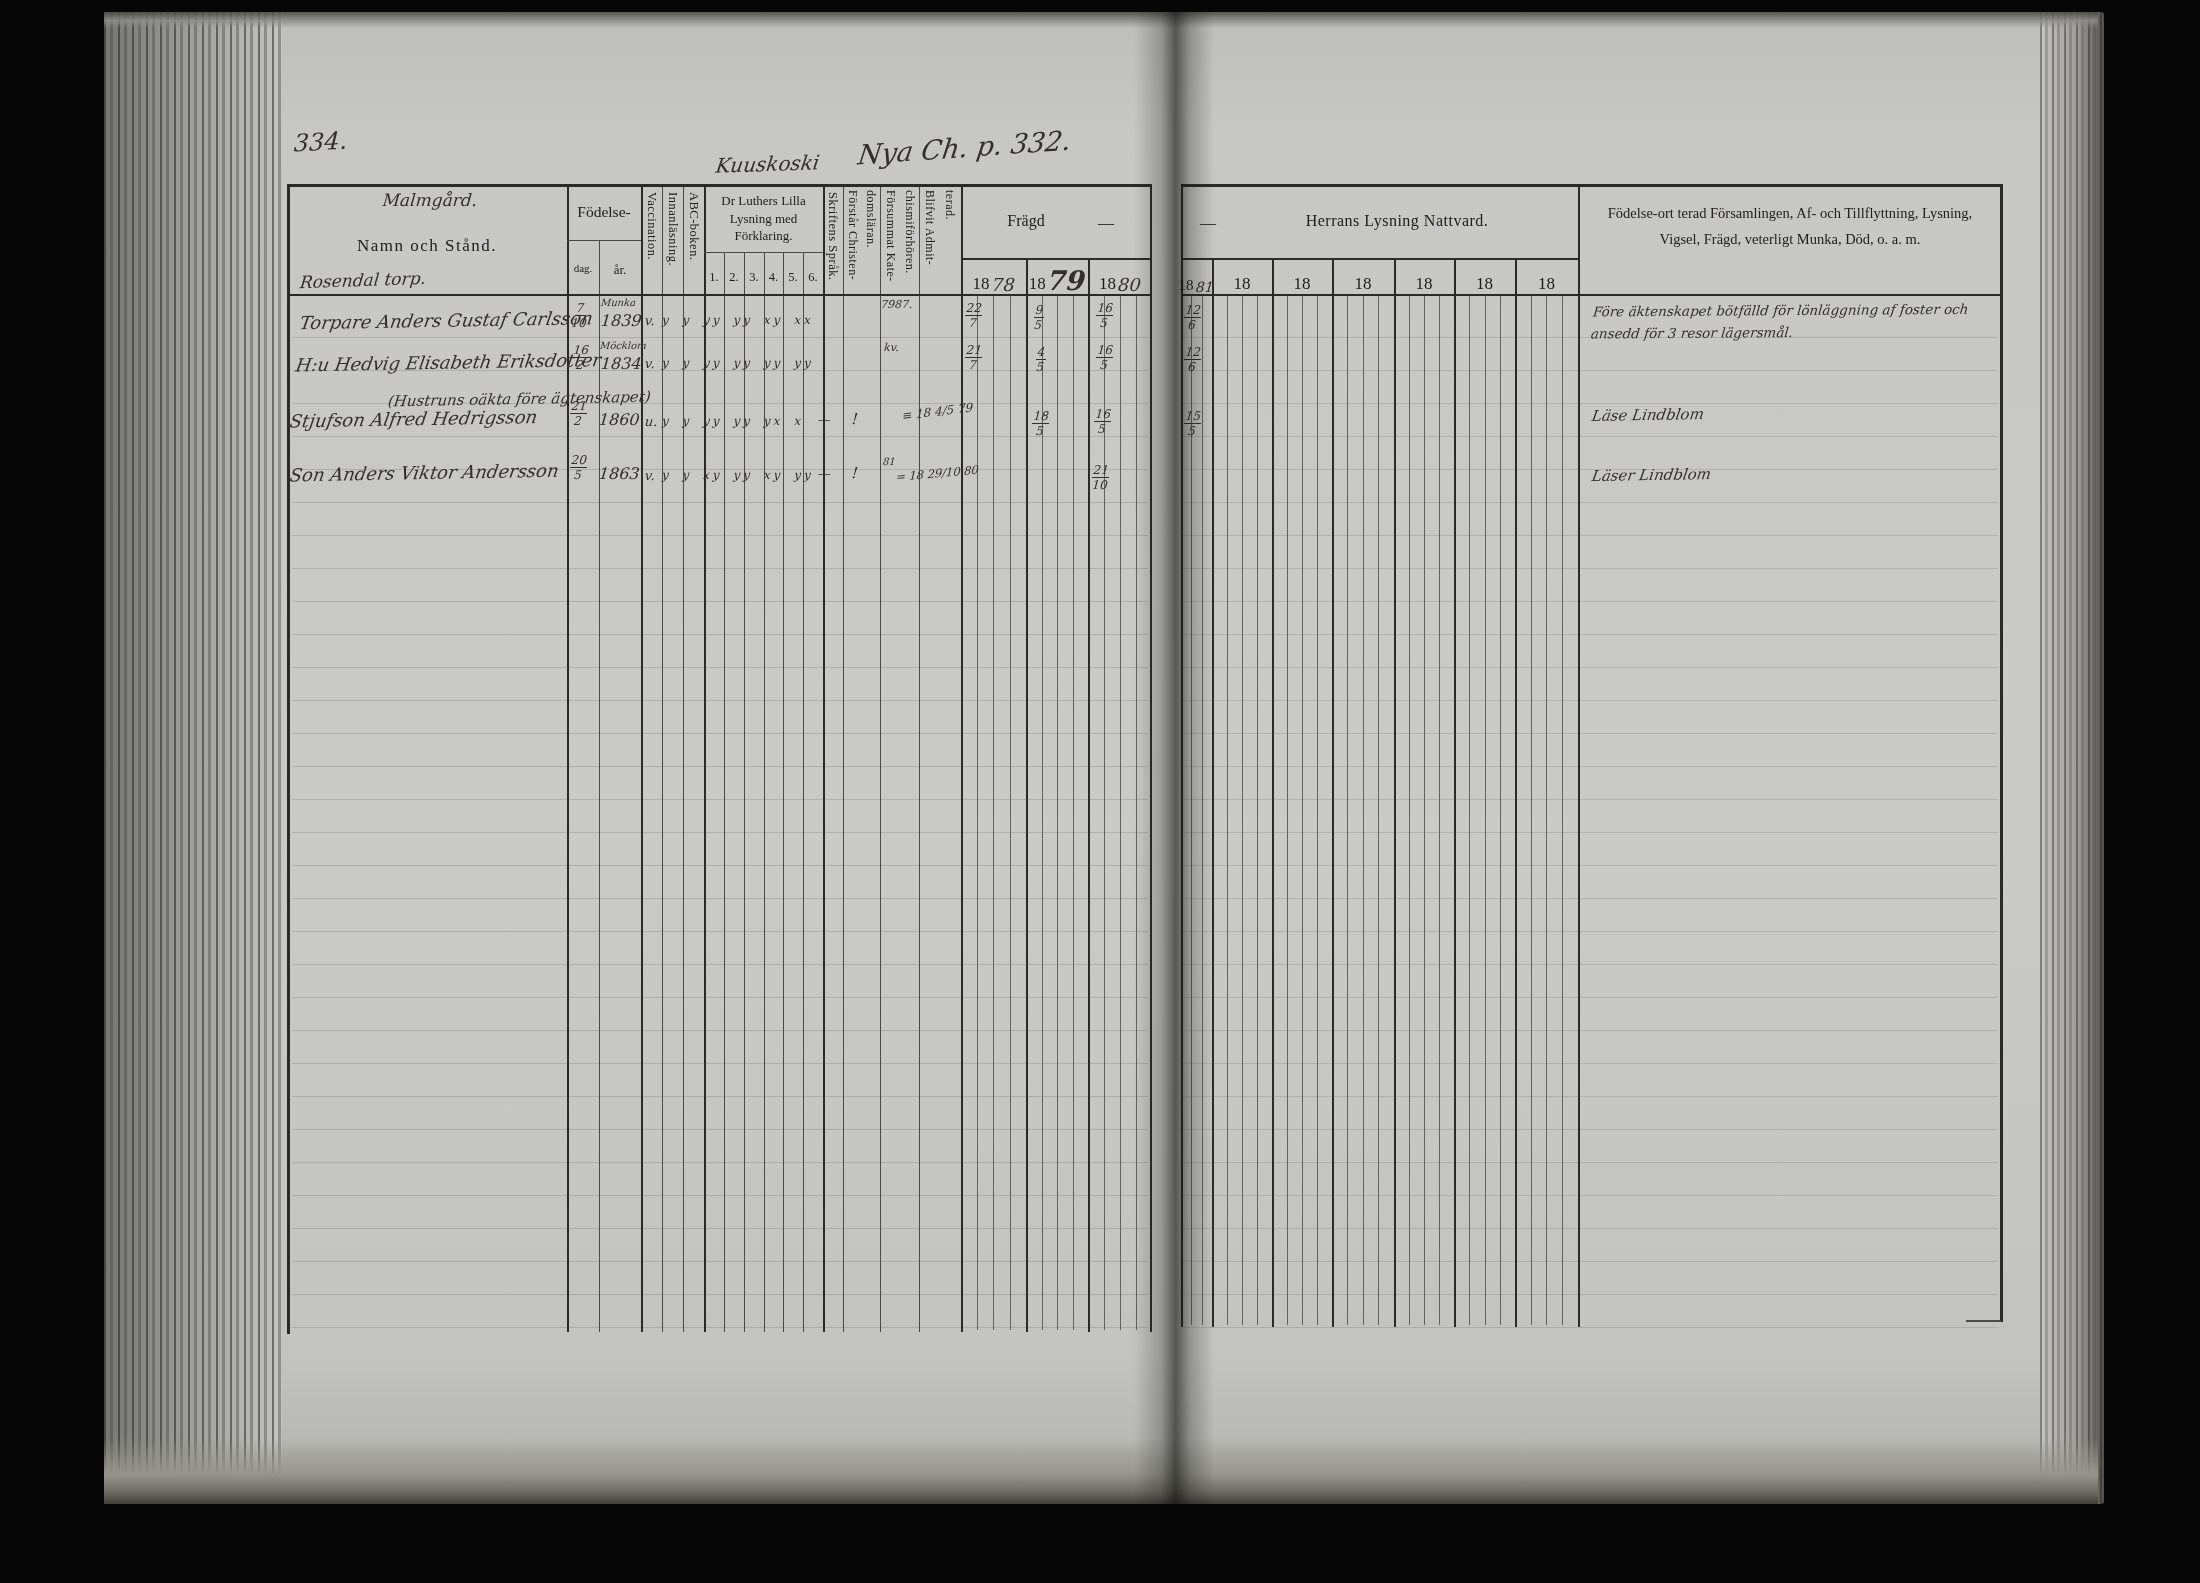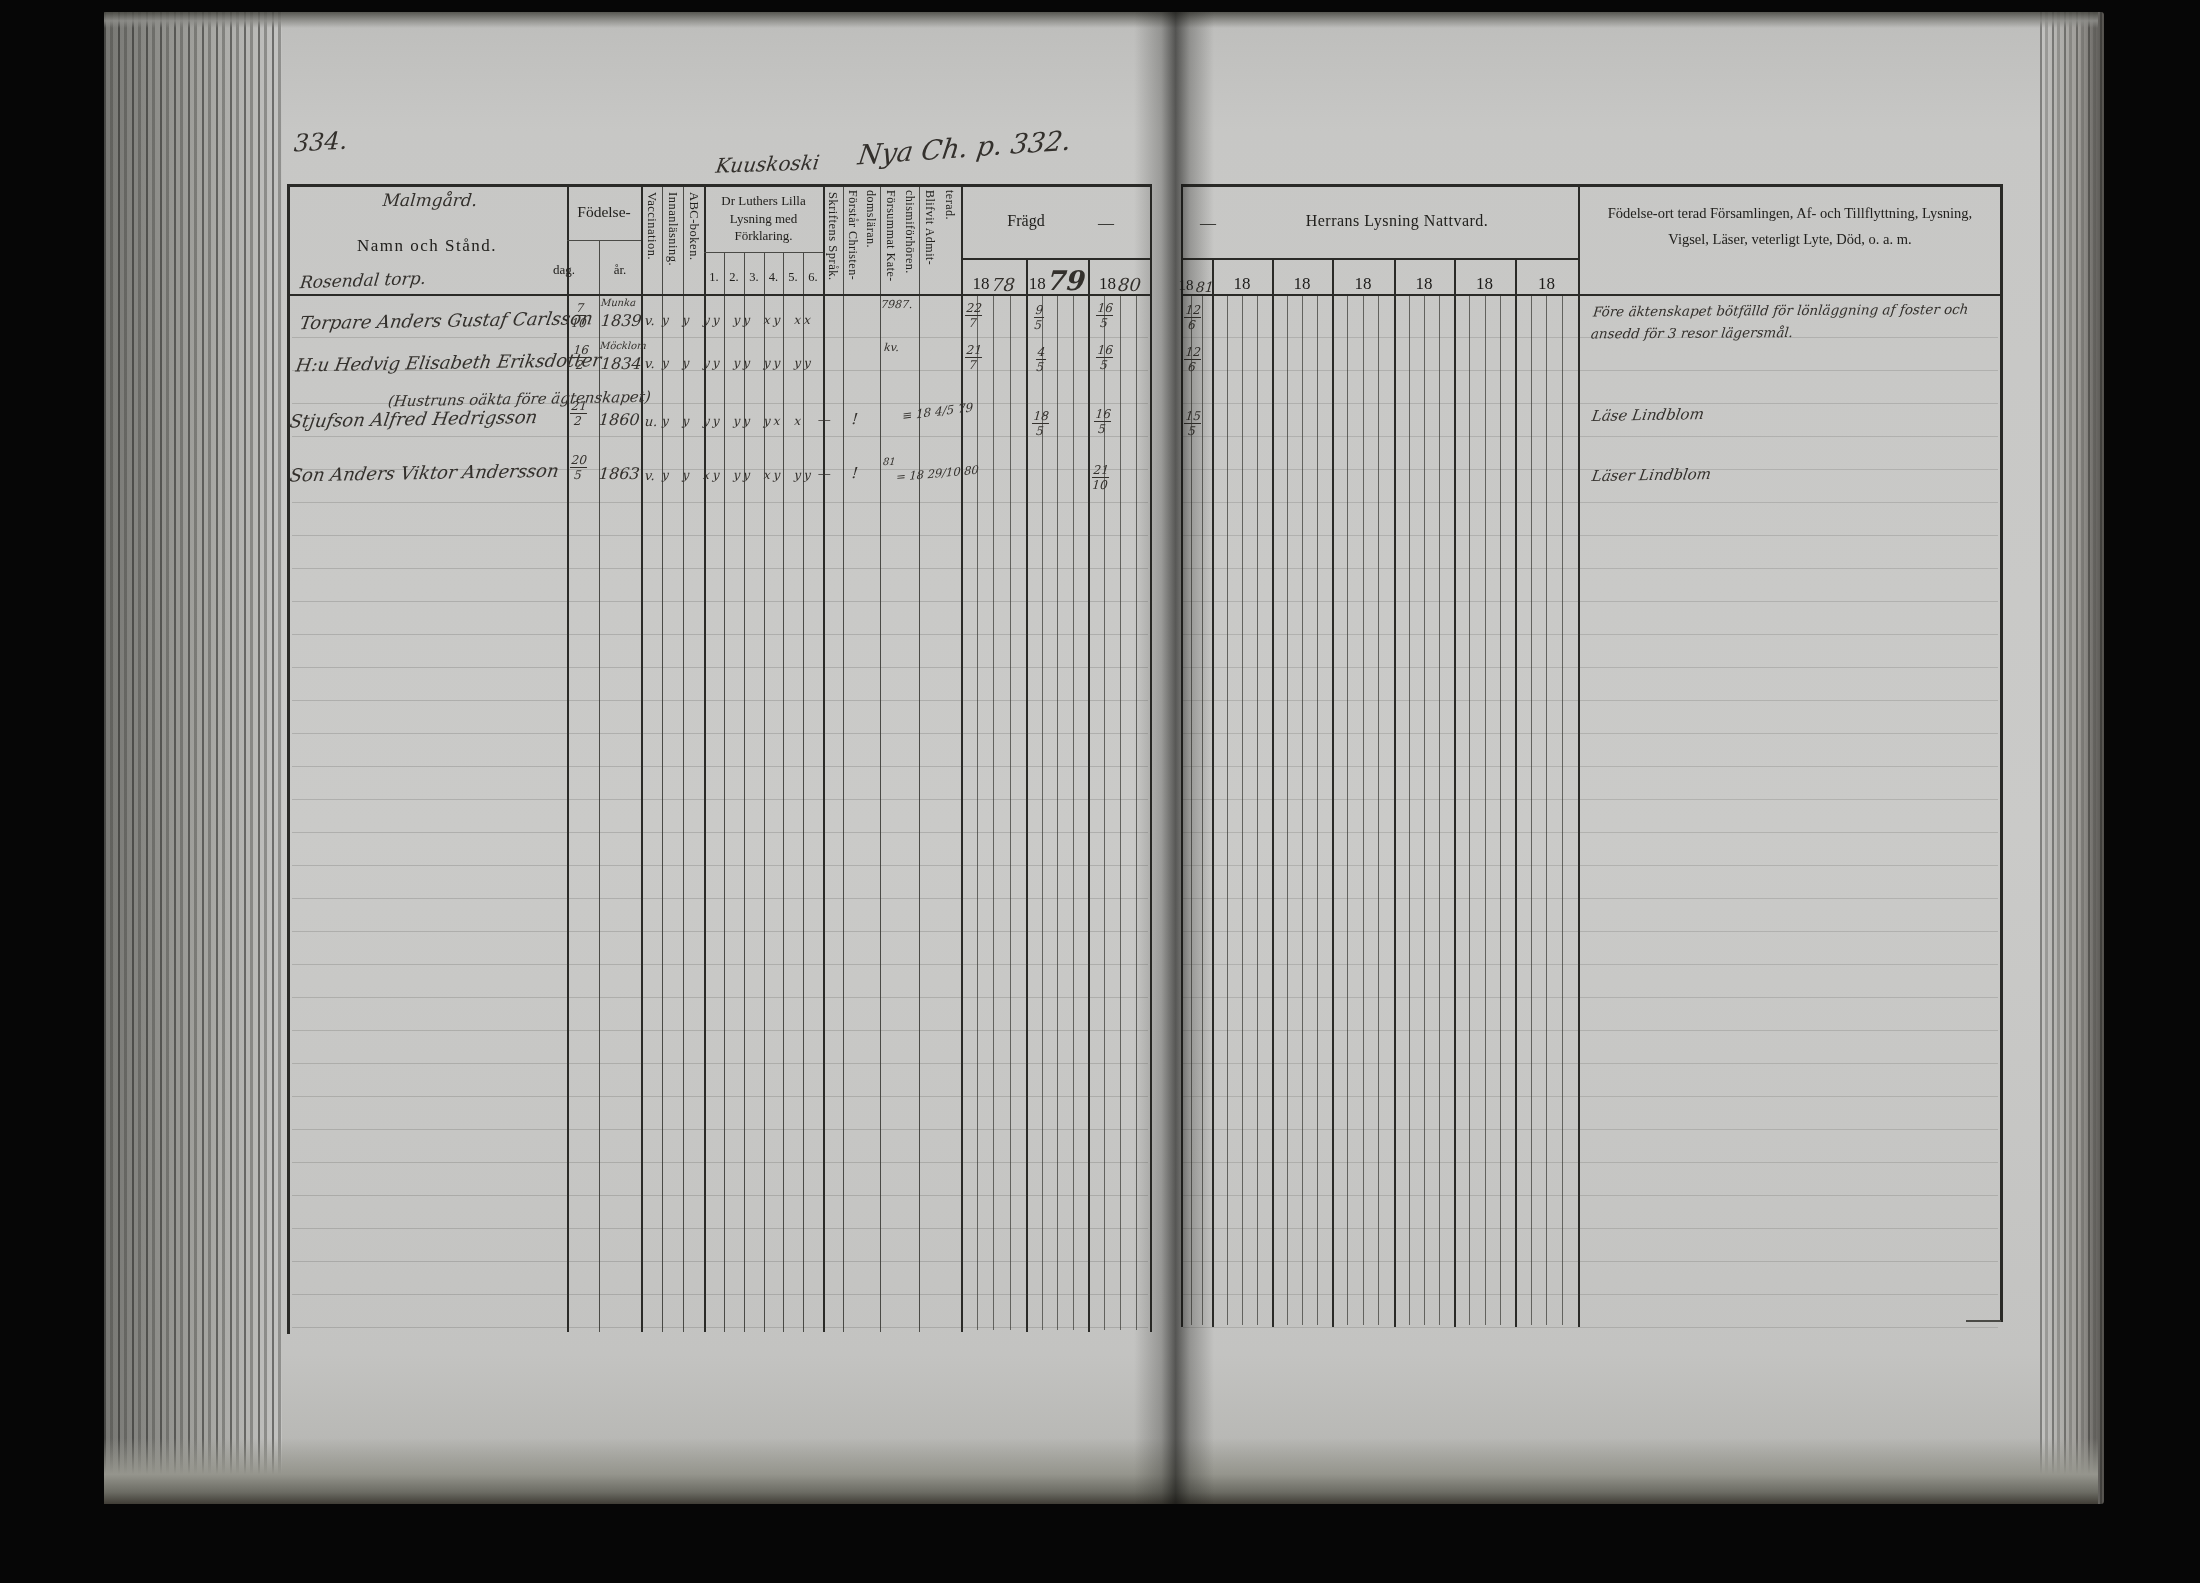--- a/index.html
+++ b/index.html
@@ -177,21 +177,21 @@
 
   <div class="abs hw" style="left:294px;top:128px;font-size:24px;z-index:25;transform:rotate(-3deg) skewX(-6deg);">334.</div>
   <div class="abs hw" style="left:716px;top:152px;font-size:20px;z-index:25;transform:rotate(-2deg) skewX(-10deg);">Kuuskoski</div>
   <div class="abs hw" style="left:858px;top:132px;font-size:27px;z-index:25;transform:rotate(-4deg) skewX(-12deg);">Nya Ch. p. 332.</div>
 
   <div class="abs hw ctr" style="left:340px;top:190px;width:180px;font-size:17px;z-index:25;">Malmgård.</div>
   <div class="abs printed ctr" style="left:300px;top:236px;width:254px;font-size:17px;letter-spacing:1.5px;z-index:20;">Namn och Stånd.</div>
   <div class="abs hw" style="left:300px;top:270px;font-size:17px;z-index:25;transform:rotate(-2deg) skewX(-8deg);">Rosendal torp.</div>
 
   <div class="abs printed ctr" style="left:567px;top:203px;width:74px;font-size:15.5px;z-index:20;">Födelse-</div>
-  <div class="abs printed ctr" style="left:548px;top:262px;width:32px;font-size:13px;z-index:20;font-family:Liberation Serif, serif;">dag.</div>
+  <div class="abs printed ctr" style="left:567px;top:262px;width:32px;font-size:11px;z-index:20;font-family:Liberation Serif, serif;">dag.</div>
   <div class="abs printed ctr" style="left:599px;top:262px;width:42px;font-size:13px;z-index:20;">år.</div>
 
   <div class="abs printed vtext" style="left:641px;top:192px;width:21px;height:102px;font-size:12.5px;line-height:21px;z-index:20;">Vaccination.</div>
   <div class="abs printed vtext" style="left:662px;top:192px;width:21px;height:102px;font-size:12.5px;line-height:21px;z-index:20;">Innanläsning.</div>
   <div class="abs printed vtext" style="left:683px;top:192px;width:21px;height:102px;font-size:12.5px;line-height:21px;z-index:20;">ABC-boken.</div>
 
   <div class="abs printed ctr" style="left:705px;top:192px;width:117px;font-size:13px;line-height:1.35;z-index:20;">Dr Luthers Lilla Lysning med Förklaring.</div>
   <div class="abs printed ctr" style="left:704px;top:270px;width:20px;font-size:12.5px;z-index:20;">1.</div>
   <div class="abs printed ctr" style="left:724px;top:270px;width:20px;font-size:12.5px;z-index:20;">2.</div>
   <div class="abs printed ctr" style="left:744px;top:270px;width:20px;font-size:12.5px;z-index:20;">3.</div>
@@ -203,21 +203,21 @@
   <div class="abs printed vtext" style="left:844px;top:190px;width:36px;height:106px;font-size:12px;line-height:18px;z-index:20;">Förstår Christen- domsläran.</div>
   <div class="abs printed vtext" style="left:881px;top:190px;width:38px;height:106px;font-size:12px;line-height:19px;z-index:20;">Försummat Kate- chismiförhören.</div>
   <div class="abs printed vtext" style="left:920px;top:190px;width:41px;height:106px;font-size:12px;line-height:20px;z-index:20;">Blifvit Admit- terad.</div>
 
   <div class="abs printed ctr" style="left:961px;top:212px;width:130px;font-size:16px;z-index:20;">Frägd</div>
   <div class="abs printed" style="left:1098px;top:214px;font-size:16px;z-index:20;">—</div>
   <div class="abs printed" style="left:1200px;top:214px;font-size:16px;z-index:20;">—</div>
   <div class="abs printed ctr" style="left:1232px;top:212px;width:330px;font-size:16px;letter-spacing:.5px;z-index:20;">Herrans Lysning Nattvard.</div>
 
   <div class="abs printed ctr" style="left:1588px;top:205px;width:404px;font-size:14.5px;z-index:20;">Födelse-ort terad Församlingen, Af- och Tillflyttning, Lysning,</div>
-  <div class="abs printed ctr" style="left:1588px;top:231px;width:404px;font-size:14.5px;z-index:20;">Vigsel, Läser, veterligt Lyte, Död, o. a. m.</div>
+  <div class="abs printed ctr" style="left:1588px;top:231px;width:404px;font-size:14.5px;z-index:20;">Vigsel, Frägd, veterligt Munka, Död, o. a. m.</div>
 
   <div class="abs yearbox" style="left:961px;top:262px;width:65px;height:32px;z-index:20;">
     <span class="yp printed">18</span>
     <span class="yh hw">78</span>
   </div>
   <div class="abs yearbox" style="left:1026px;top:258px;width:62px;height:36px;z-index:20;">
     <span class="yp printed">18</span>
     <span class="yh hw" style="font-size:27px;font-weight:700;">79</span>
   </div>
   <div class="abs yearbox" style="left:1088px;top:262px;width:64px;height:32px;z-index:20;">

